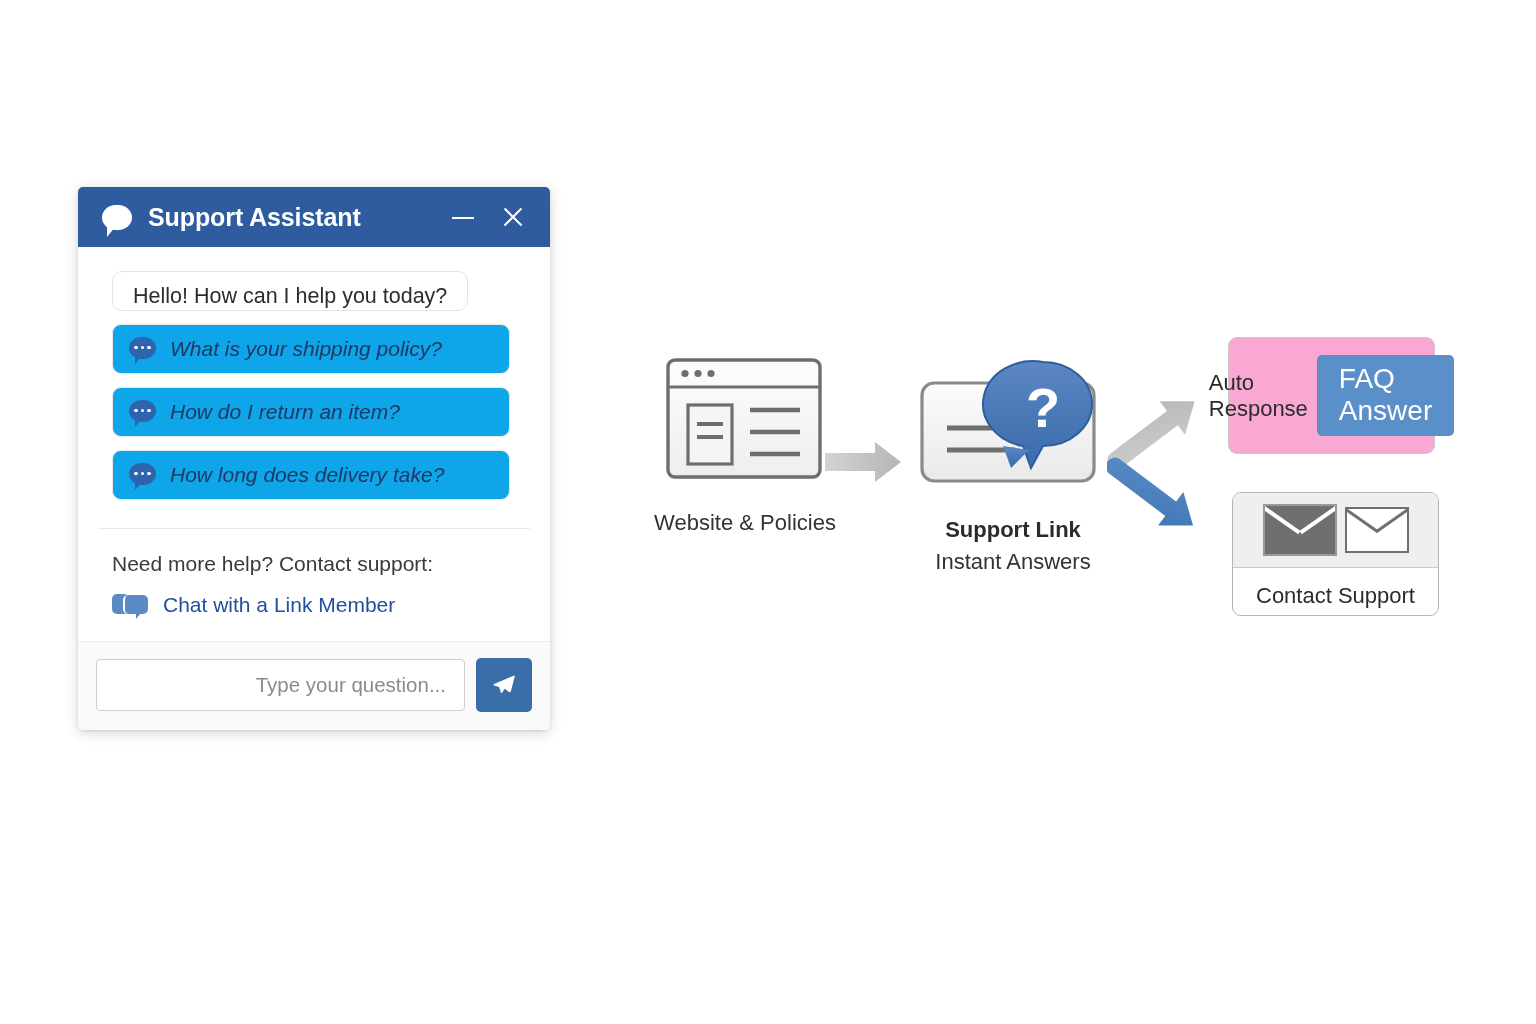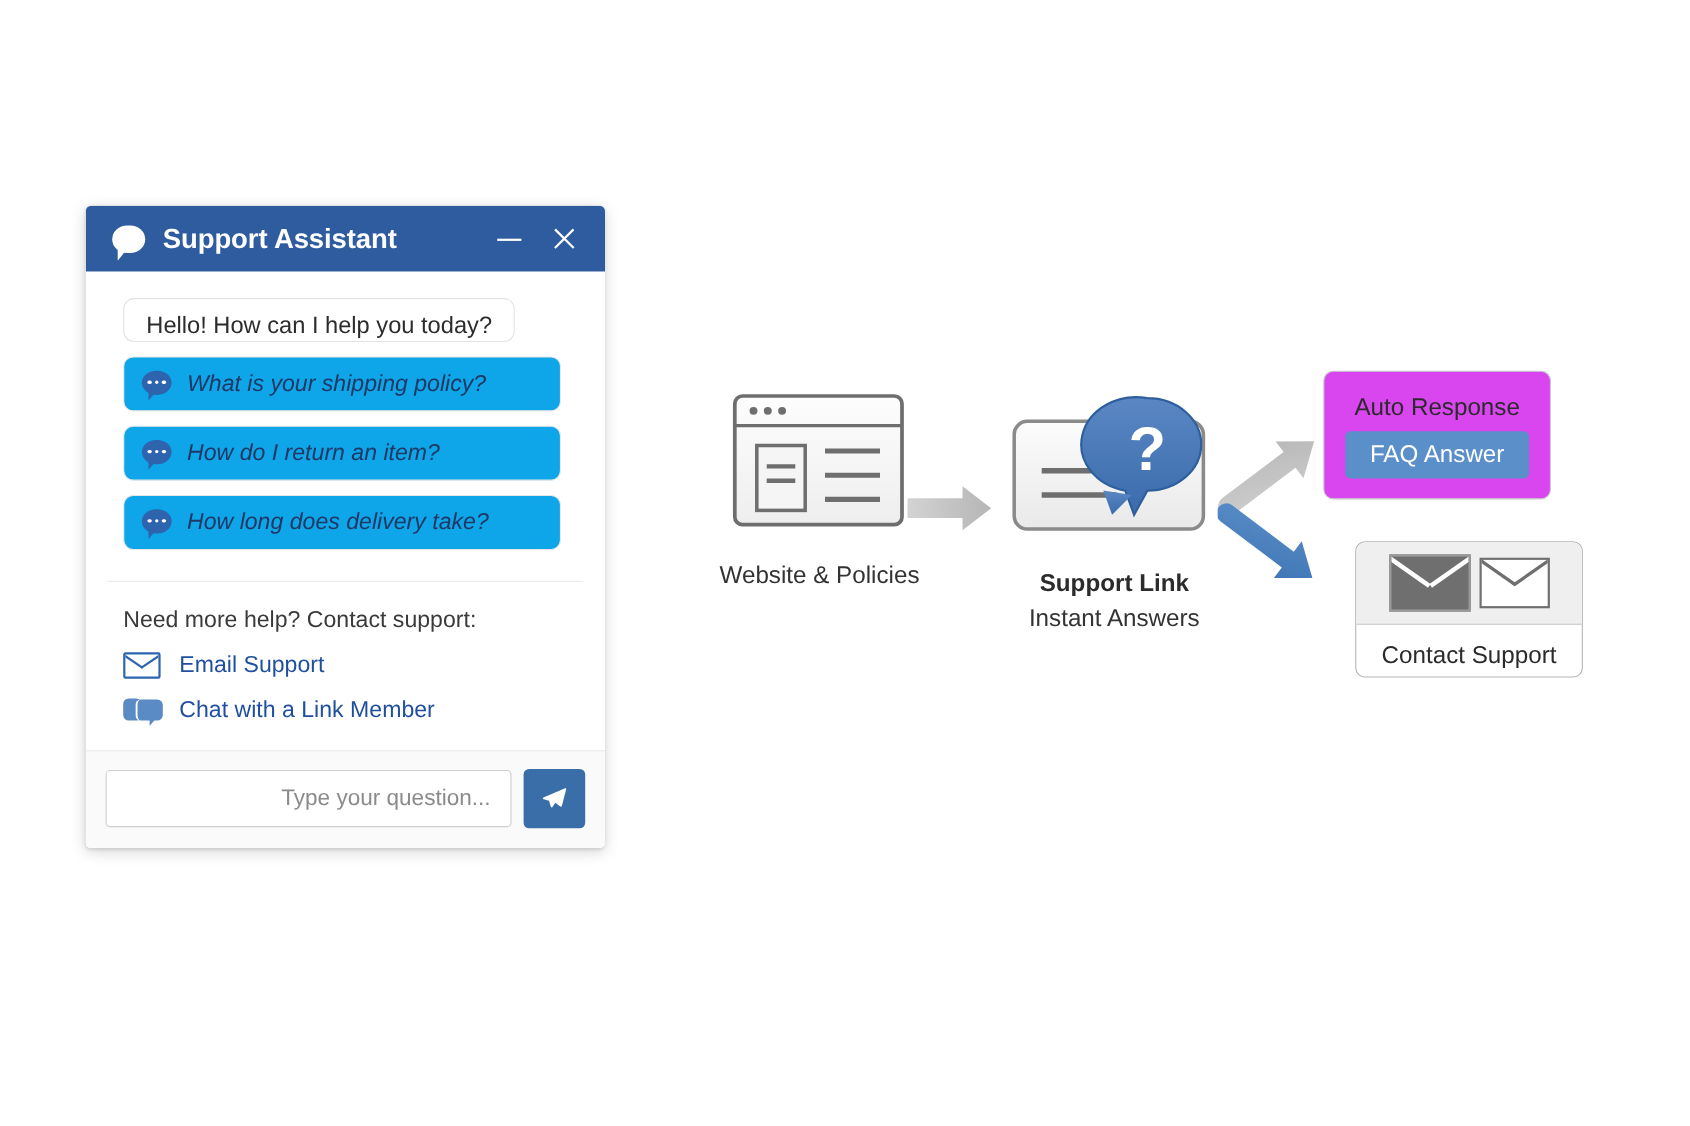--- a/index.html
+++ b/index.html
@@ -280,37 +280,36 @@
     position: absolute;
     text-align: center;
     font-size: 22px;
     color: #333333;
     white-space: nowrap;
   }
   .dg-label.bold { font-weight: bold; color: #2b2b2b; }
 
   #box-auto {
     position: absolute;
-    left: 583px; top: 12px;
+    left: 608px; top: 12px;
     width: 207px; height: 117px;
     border: 1.6px solid #c8c9cb;
     border-radius: 9px;
-    background: #d946ef;
-    box-sizing: border-box;
-    display: flex;
-    flex-direction: column;
+    background: #f9a8d4;
+    box-sizing: border-box;
+    display: flex;
     align-items: center;
     justify-content: center;
     gap: 9px;
   }
   #auto-title { font-size: 22px; color: #2b2b2b; }
   #faq-button {
     background: #5b8fc9;
     color: #ffffff;
-    font-size: 22px;
+    font-size: 28px;
     border-radius: 5px;
     padding: 8px 22px 9px 22px;
     cursor: pointer;
   }
 
   #box-contact {
     position: absolute;
     left: 612px; top: 167px;
     width: 207px; height: 124px;
     border: 1.6px solid #b4b5b7;
@@ -429,24 +428,20 @@
             <i></i>
           </span>
       </span>
       <span class="chip-label">How long does delivery take?</span>
     </div>
 
     <div id="chat-divider"></div>
 
     <div id="help-text">Need more help? Contact support:</div>
 
-    <div class="contact-link">
-      <span class="env-icon"></span>
-      <span class="contact-label">Email Support</span>
-    </div>
 
     <div class="contact-link">
       <span class="chat2-icon">
         <span class="b1"></span>
           <span class="b2"></span>
           <span class="b2tail"></span>
       </span>
       <span class="contact-label">Chat with a Link Member</span>
     </div>
 

